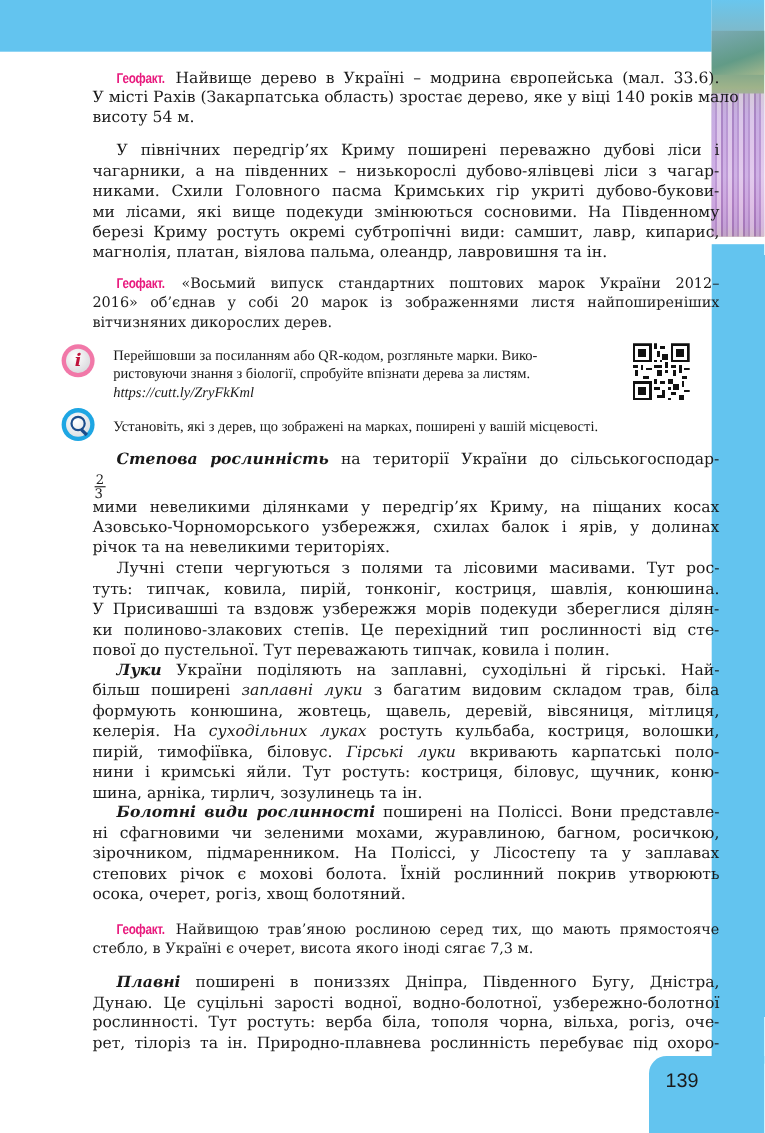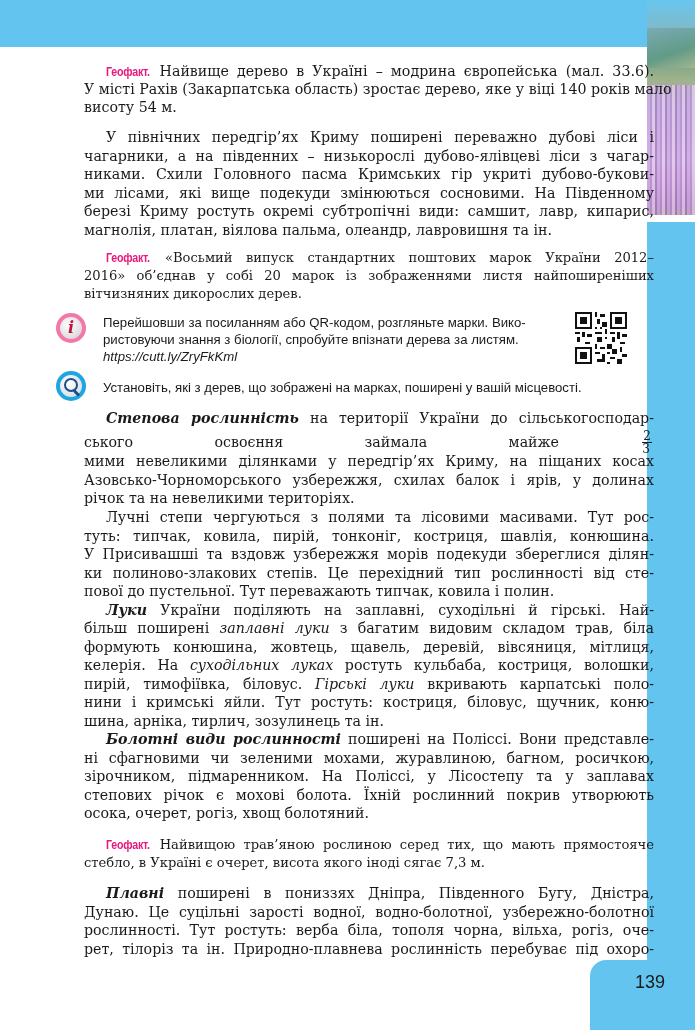--- a/index.html
+++ b/index.html
@@ -11,37 +11,37 @@
              #b7a6d6 105px, #c9a6dc 135px, #d6b3e4 160px, #c88ac8 185px, #a86ea8 205px, #9c7a6a 215px); }
   .photo-hill { position: absolute; left: 0; top: 28px; width: 48px; height: 40px;
            background: linear-gradient(160deg, #7aa7b0 0%, #5f9a86 60%, #a7b98e 100%); opacity: .85; }
   .photo-flowers { position: absolute; left: 0; top: 85px; width: 48px; height: 130px;
            background: repeating-linear-gradient(90deg, #cdb0e6 0 3px, #b793d2 3px 5px, #e6d2f0 5px 8px, #a57bc0 8px 10px);
            opacity: .75; }
   .side-strip { position: absolute; left: 647px; top: 222px; width: 48px; height: 745px; background: #63c4ef; }
   .page-tab { position: absolute; left: 590px; top: 960px; width: 105px; height: 70px; background: #63c4ef;
               border-top-left-radius: 16px; }
   .page-num { position: absolute; left: 605px; top: 972px; font-family: "Liberation Sans", sans-serif;
-              font-size: 18px; color: #1a1a1a; margin-left: 30px; }
+              font-size: 18px; color: #1a1a1a; }
 
   .line { position: absolute; left: 60px; width: 570px; font-size: 14.2px; line-height: 18.5px; white-space: nowrap;
           text-align: justify; text-align-last: justify; margin-left: 24px; }
   .line.last { text-align-last: left; }
   .line.indent { left: 82px; width: 548px; }
   .small { font-size: 13.1px; }
   .geo { font-family: "Liberation Sans", sans-serif; font-weight: bold; color: #e8197d; font-size: 13px;
          letter-spacing: -0.3px; transform: scaleX(0.82); display: inline-block; transform-origin: left; margin-right: -8px; }
   b.term { font-style: italic; font-weight: bold; }
   i.term { font-style: italic; }
 
   .frac { display: inline-block; vertical-align: middle; text-align: center; font-size: 12px; line-height: 12px; margin: 0 2px; }
   .frac span { display: block; }
   .frac .num { border-bottom: 1px solid #1a1a1a; padding: 0 1px; }
 
-  .sans-line { position: absolute; left: 103px; font-family: Liberation Sans, sans-serif; font-size: 13.2px;
+  .sans-line { position: absolute; left: 103px; font-family: Liberation Serif, serif; font-size: 13.2px;
                line-height: 17px; white-space: nowrap; color: #1a1a1a; }
   .sans-line.url { font-style: italic; }
 
   .icon-circle { position: absolute; width: 30px; height: 30px; border-radius: 50%; }
   .icon-info { left: 56px; top: 313px; background: #f178a8; }
   .icon-info .inner { position: absolute; left: 4px; top: 4px; width: 22px; height: 22px; border-radius: 50%;
                       background: radial-gradient(circle at 40% 35%, #ffffff, #cfcfd4); }
   .icon-info .glyph { position: absolute; left: 0; top: 1px; width: 22px; text-align: center; color: #c0133b;
                       font-family: "DejaVu Serif", serif; font-weight: bold; font-style: italic; font-size: 16px; line-height: 20px; }
   .icon-search { left: 56px; top: 371px; background: #1ea6e3; }
@@ -138,21 +138,21 @@
 
 <div class="icon-circle icon-search">
   <div class="inner">
       <div class="lens"></div>
       <div class="handle"></div>
     </div>
 </div>
 <div class="sans-line" style="top:379px">Установіть, які з дерев, що зображені на марках, поширені у вашій місцевості.</div>
 
 <div class="line indent" style="top:409px"><b class="term">Степова рослинність</b><span> на території України до сільськогосподар-</span></div>
-<div class="line" style="top:430px"><span>ського освоєння займала майже </span><span class="frac"><span class="num">2</span><span>3</span></span></div>
+<div class="line" style="top:430px"><span class="frac"><span class="num">2</span><span>3</span></span></div>
 <div class="line" style="top:452px">мими невеликими ділянками у передгір’ях Криму, на піщаних косах</div>
 <div class="line" style="top:470.5px">Азовсько-Чорноморського узбережжя, схилах балок і ярів, у долинах</div>
 <div class="line last" style="top:489px">річок та на невеликими територіях.</div>
 
 <div class="line indent" style="top:508px">Лучні степи чергуються з полями та лісовими масивами. Тут рос-</div>
 <div class="line" style="top:526.5px">туть: типчак, ковила, пирій, тонконіг, костриця, шавлія, конюшина.</div>
 <div class="line" style="top:545px">У Присивашші та вздовж узбережжя морів подекуди збереглися ділян-</div>
 <div class="line" style="top:563.5px">ки полиново-злакових степів. Це перехідний тип рослинності від сте-</div>
 <div class="line last" style="top:582px">пової до пустельної. Тут переважають типчак, ковила і полин.</div>
 

